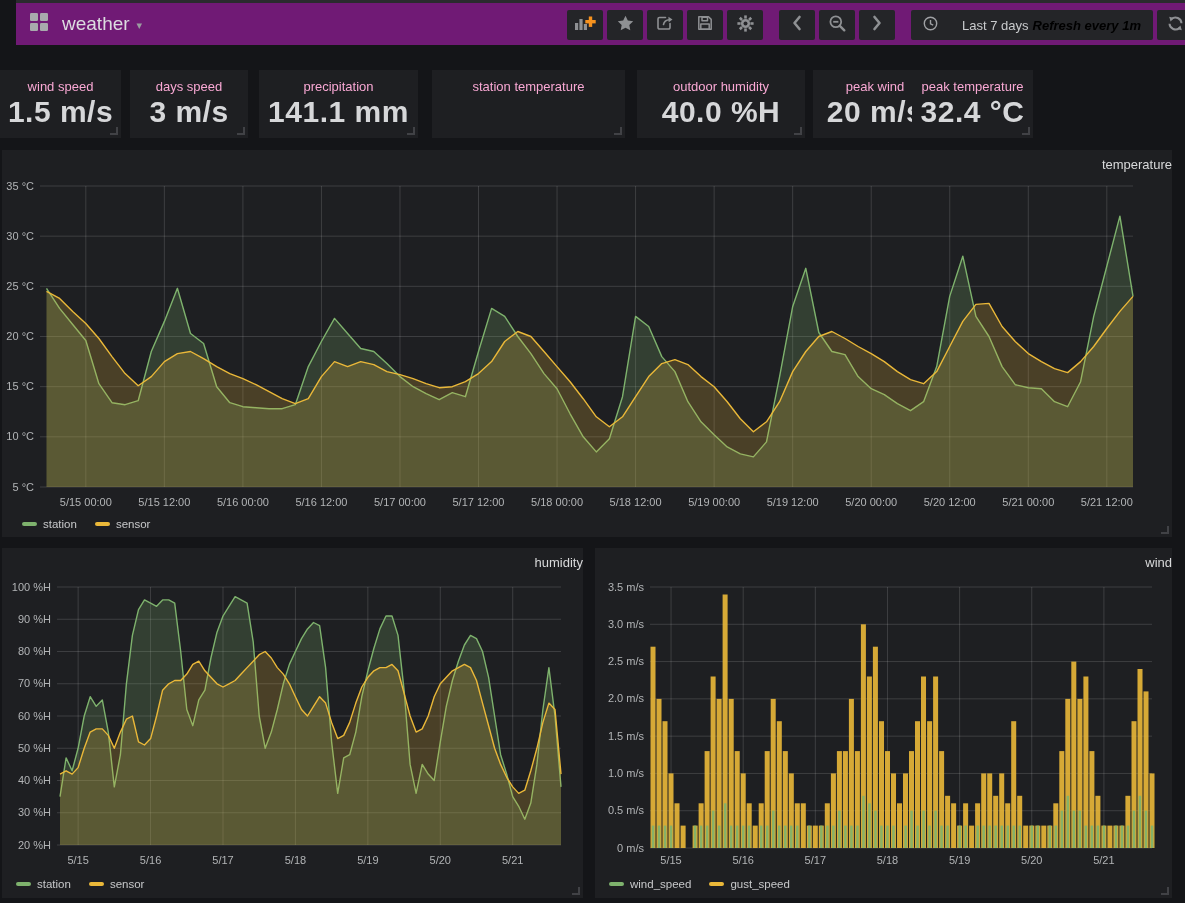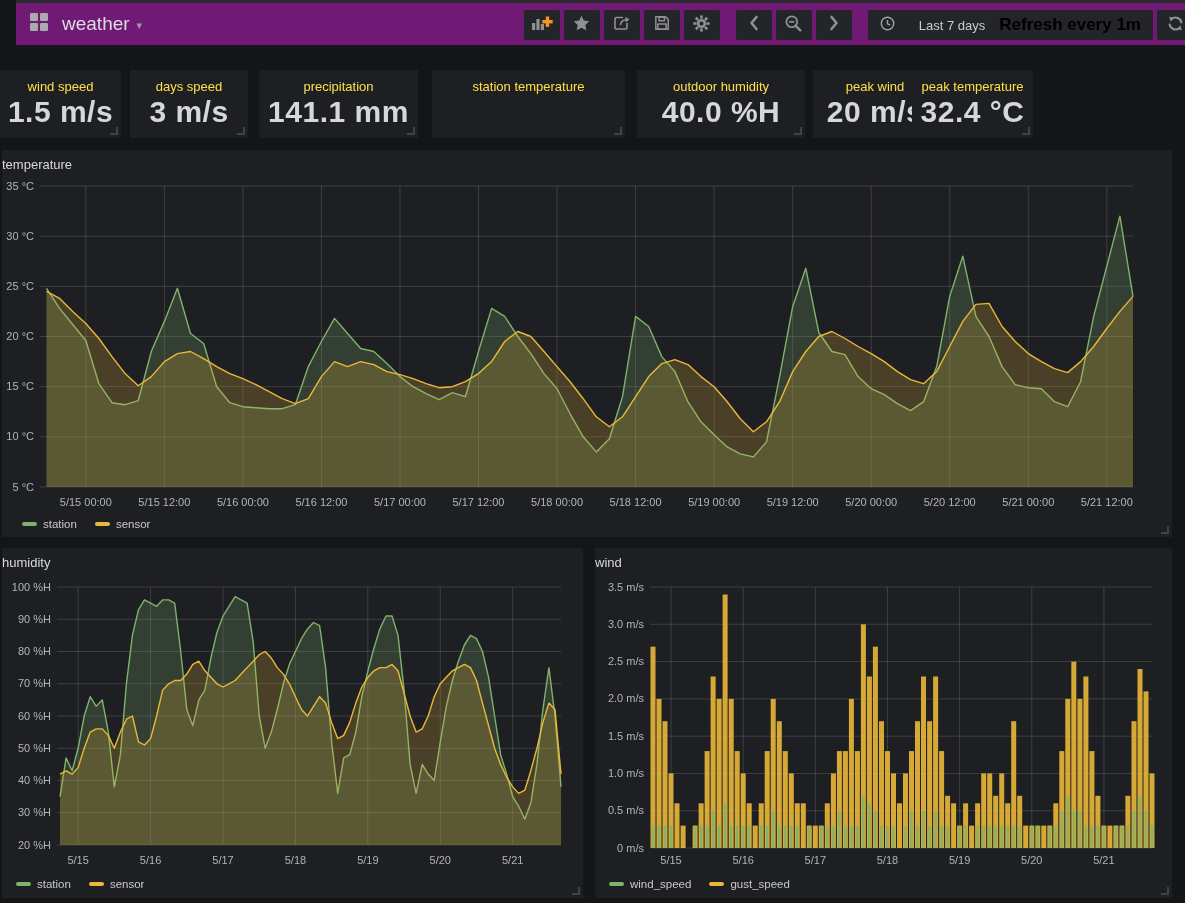--- a/index.html
+++ b/index.html
@@ -7,27 +7,27 @@
   
   .navbar{position:absolute;left:16px;top:0;width:1185px;height:45px;background:#701a75;border-top:3px solid #2a2b2e;box-sizing:border-box;}
   .nav-left{position:absolute;left:13px;top:0;height:42px;display:flex;align-items:center;cursor:pointer;}
   .dash-title{color:#dcdde0;font-size:19px;margin-left:13px;}
   .caret{color:#9a9ca0;font-size:11px;margin-left:7px;margin-top:3px;}
   .nav-right{position:absolute;right:8px;top:7px;display:flex;align-items:center;}
   .nbtn{height:30px;min-width:36px;background:#242528;border-radius:2px;display:flex;align-items:center;justify-content:center;margin-left:4px;cursor:pointer;}
   .gap{width:12px;}
   .timepicker{padding:0 12px;}
   .timepicker .tr-label{color:#c9cbcd;font-size:13px;margin-left:24px;}
-  .timepicker .refresh-label{font-size:17px;margin-left:14px;font-weight:bold;}
+  .timepicker .refresh-label{font-size:13px;margin-left:4px;font-weight:bold;font-style:italic;}
   
   .panel{position:absolute;background:#1e1f22;box-sizing:border-box;}
   .corner{position:absolute;right:3px;bottom:3px;width:6px;height:6px;border-right:2px solid #595a5e;border-bottom:2px solid #595a5e;opacity:.6;}
-  .stat .stitle{margin-top:9px;text-align:center;font-size:13px;color:#fde047;}
+  .stat .stitle{margin-top:9px;text-align:center;font-size:13px;color:#f9a8d4;}
   .stat .svalue{margin-top:1px;text-align:center;font-size:30px;font-weight:bold;color:#d6d7d9;letter-spacing:.5px;}
-  .ptitle{position:absolute;left:0;right:0;top:7px;text-align:left;font-size:13px;font-weight:500;color:#d8d9da;cursor:pointer;}
+  .ptitle{position:absolute;left:0;right:0;top:7px;text-align:right;font-size:13px;font-weight:500;color:#d8d9da;cursor:pointer;}
   .chart-mount{position:absolute;left:0;top:0;right:0;bottom:0;}
   .chart-mount svg{display:block;}
   .legend{position:absolute;display:flex;align-items:center;}
   .legend-item{display:flex;align-items:center;margin-right:18px;cursor:pointer;}
   .legend-swatch{width:15px;height:4px;border-radius:2px;margin-right:6px;}
   .legend-label{font-size:11.5px;color:#c7c8ca;}
   svg{font-family:"Liberation Sans","DejaVu Sans",sans-serif;}
 </style>
 </head>
 <body>

